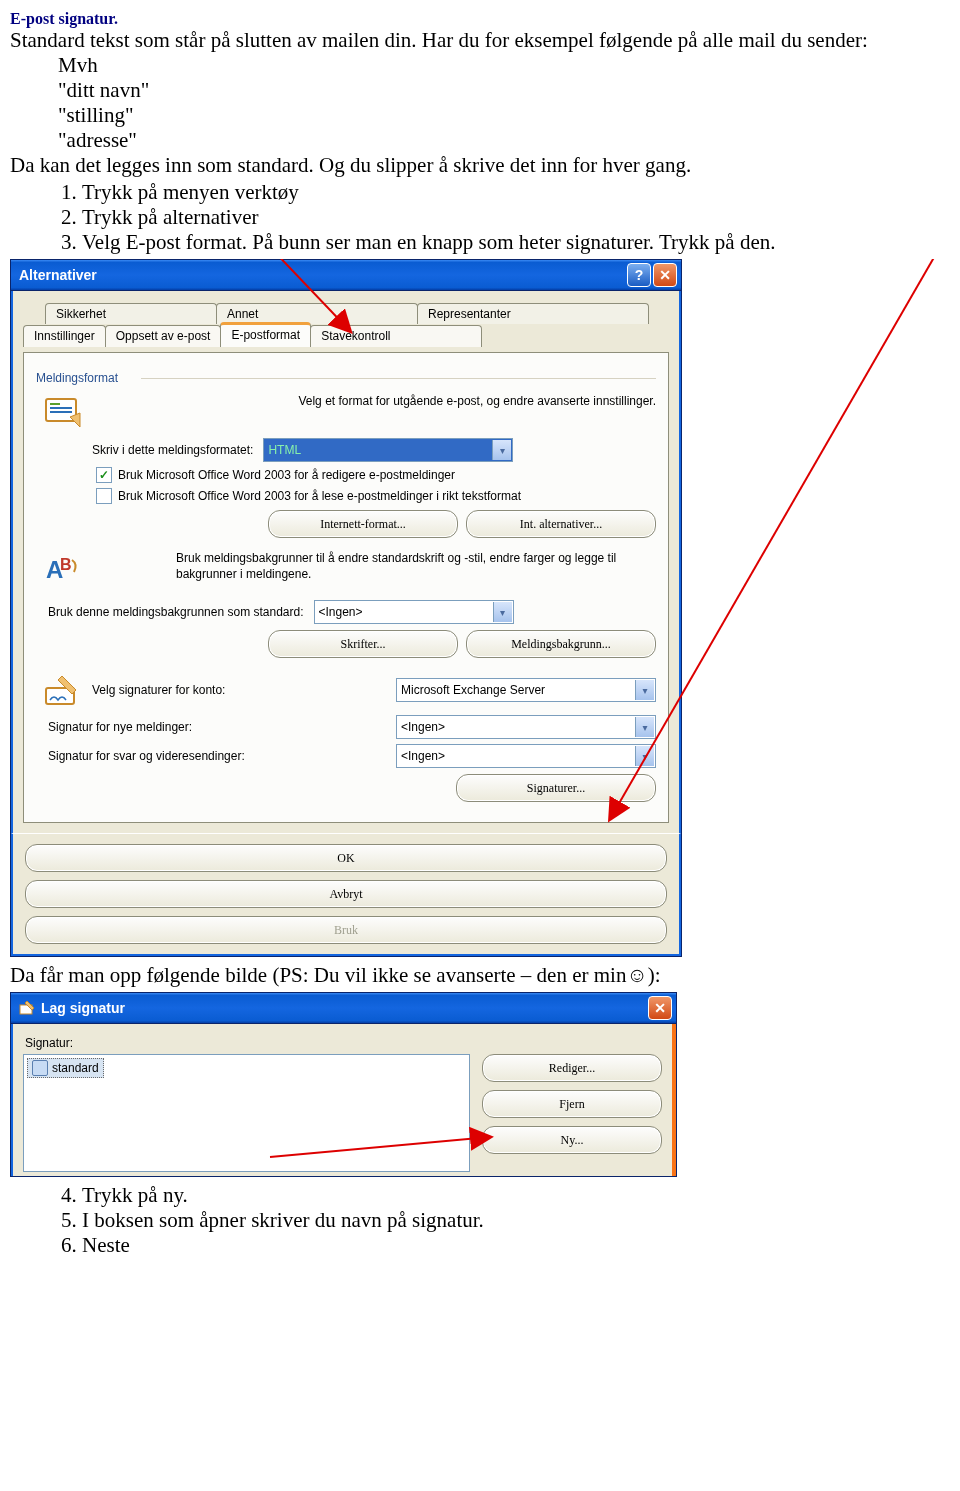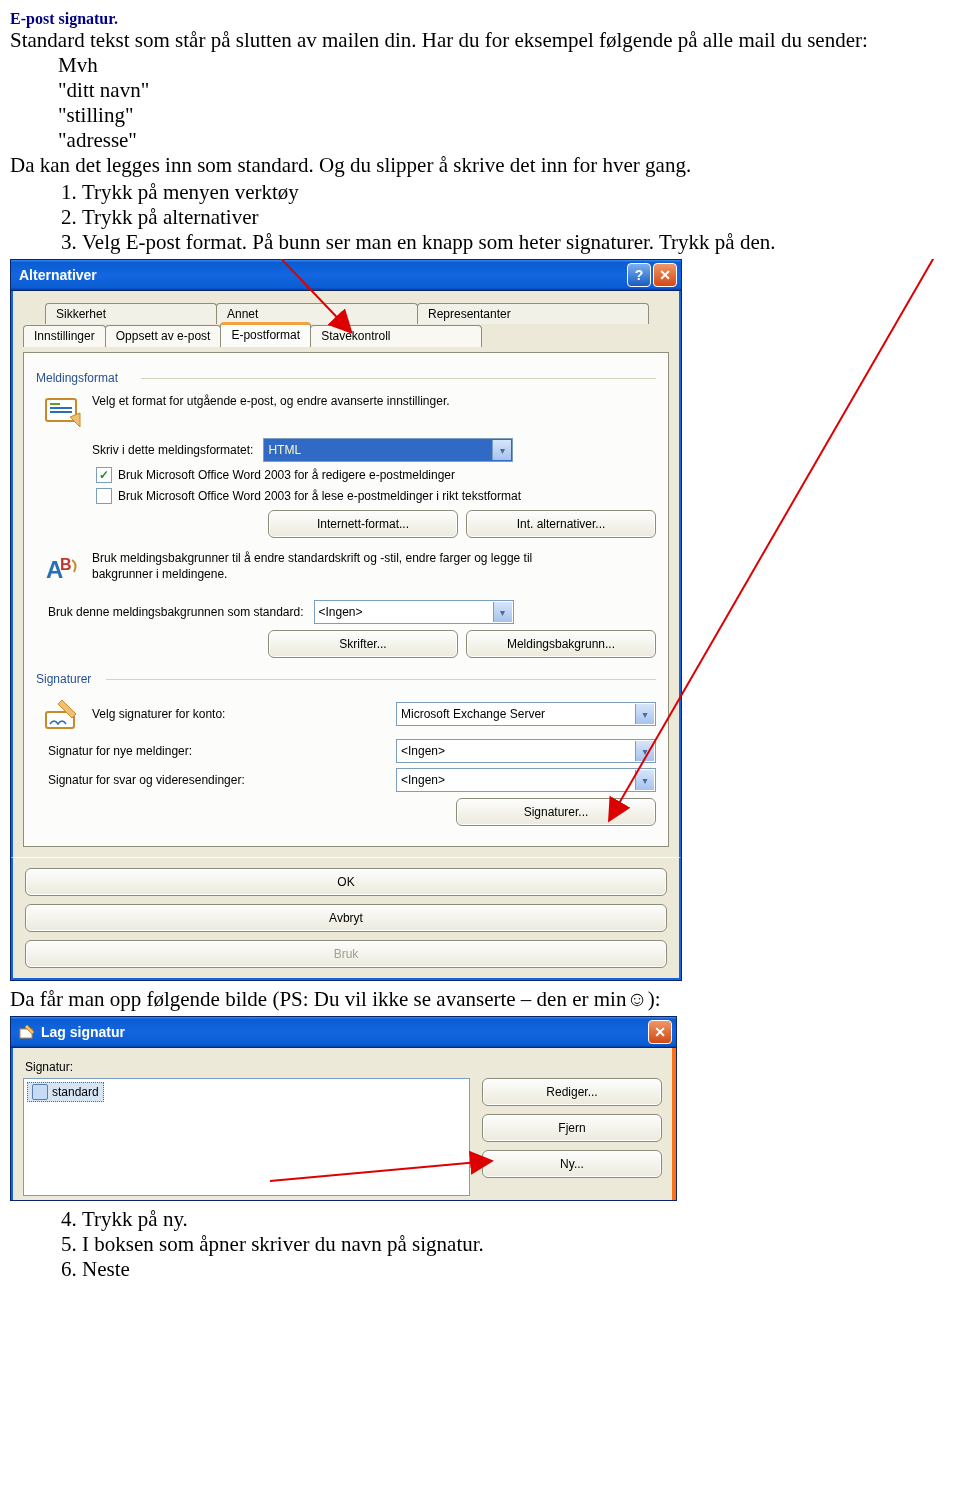--- a/index.html
+++ b/index.html
@@ -113,21 +113,21 @@
   }
   .group-legend::after {
     content: "";
     position: absolute;
     left: calc(var(--ll,140px));
     right: 0;
     top: 50%;
     border-top: 1px solid #d6d2c2;
   }
   .group-body { padding: 6px 0 6px 6px; }
-  .iconrow { display: flex; align-items: flex-start; gap: 10px; }
+  .iconrow { display: flex; align-items: flex-start; gap: 10px; justify-content: space-between; }
   .iconrow .big-icon { width: 40px; height: 40px; flex-shrink: 0; }
   .rowtext { font-size: 12px; color: #000; line-height: 1.35; }
   
   .formrow { display: flex; align-items: center; margin: 5px 0; font-size: 12px; }
   .formrow .lbl { white-space: nowrap; }
   .xp-select, .xp-input {
     border: 1px solid #7b9ebd;
     background: #fff;
     height: 22px;
     font-size: 12px;
@@ -138,34 +138,35 @@
   }
   .xp-select .sel-arrow {
     position: absolute; right: 1px; top: 1px; bottom: 1px;
     width: 18px;
     background: linear-gradient(to bottom,#d7e5fb,#a6c3ed);
     border-left: 1px solid #7b9ebd;
     display: flex; align-items: center; justify-content: center;
     color: #4a6a9e; font-size: 10px;
   }
   .sel-blue { background: #316ac5; }
-  .sel-blue .sel-val { color: #fef9c3; }
+  .sel-blue .sel-val { color: #86efac; }
   
   .xp-btn {
     height: 26px;
     min-width: 110px;
     background: linear-gradient(to bottom, #fdfdfd, #eceadb);
     border: 1px solid #8c8c7a;
-    border-radius: 6px;
+    border-radius: 12px;
     font-size: 12px;
     padding: 0 14px;
     display: inline-flex;
     align-items: center;
     justify-content: center;
     box-shadow: inset 0 0 0 1px #fff;
+    font-family: Liberation Serif, serif;
   }
   .xp-btn.disabled { color: #a0a090; }
   .btnrow { display: flex; justify-content: flex-end; gap: 8px; margin-top: 6px; }
   
   .chkrow { display:flex; align-items:center; gap:6px; font-size:12px; margin: 5px 0 5px 54px; }
   .chk {
     width:14px; height:14px; border:1px solid #7b9ebd; background:#fff;
     display:inline-flex; align-items:center; justify-content:center;
     color:#1c8f1c; font-size:12px; font-weight:bold;
   }
@@ -294,21 +295,20 @@
             <span class="sel-val">&lt;Ingen&gt;</span>
             <span class="sel-arrow">▾</span>
           </div>
         </div>
         <div class="btnrow">
           <div class="xp-btn" style="min-width:160px">Skrifter...</div>
           <div class="xp-btn" style="min-width:160px">Meldingsbakgrunn...</div>
         </div>
       </div>
 
-      <div class="group-legend" style="--ll:70px">Signaturer</div>
       <div class="group-body">
         <div class="iconrow" style="align-items:center">
           <span class="big-icon">
             <svg viewBox="0 0 40 40">
                   <rect x="4" y="18" width="28" height="16" rx="2" fill="#fff" stroke="#c98a2a" stroke-width="2"></rect>
                   <path d="M8 30 Q12 24 16 30 Q20 24 24 30" stroke="#2a6fb8" stroke-width="1.5" fill="none"></path>
                   <path d="M20 6 L34 20 L30 24 L16 10 Z" fill="#f0c070" stroke="#c98a2a"></path>
                 </svg>
           </span>
           <span class="rowtext">Velg signaturer for konto:</span>

